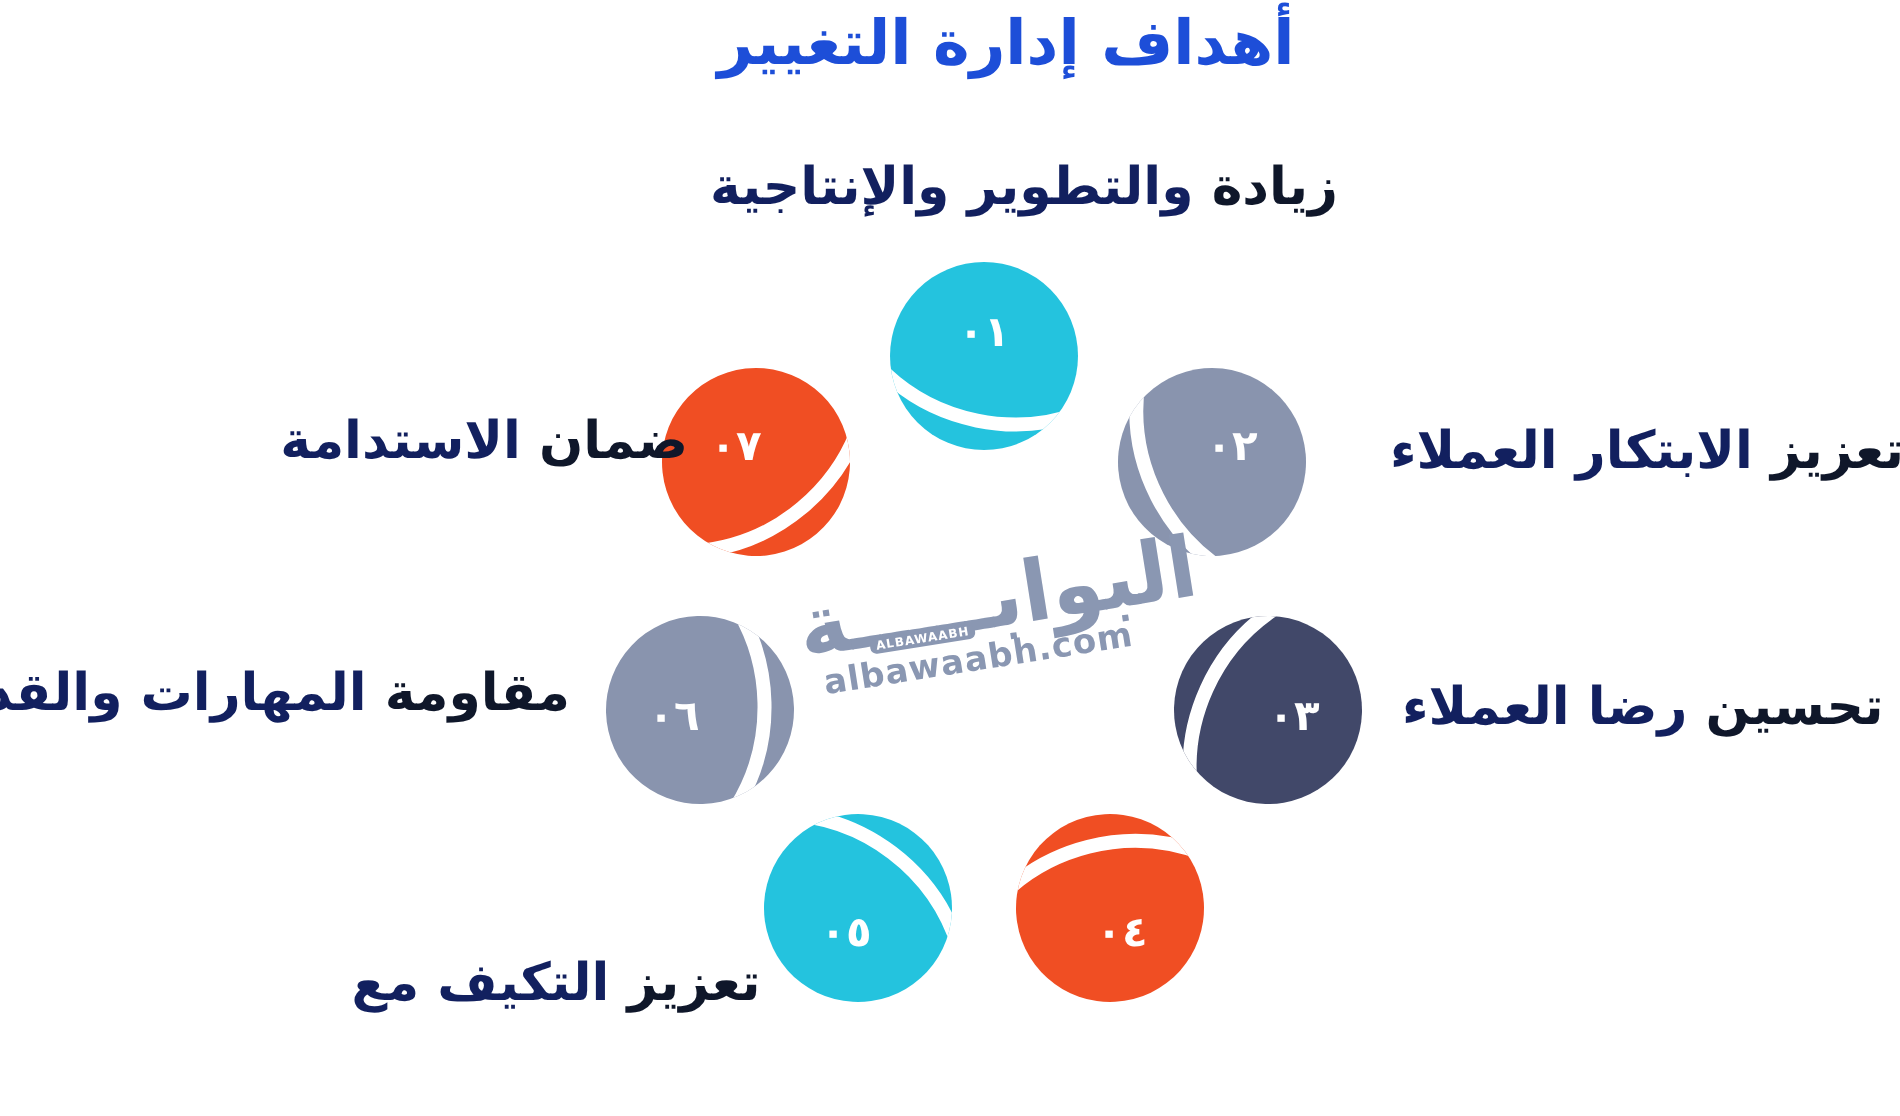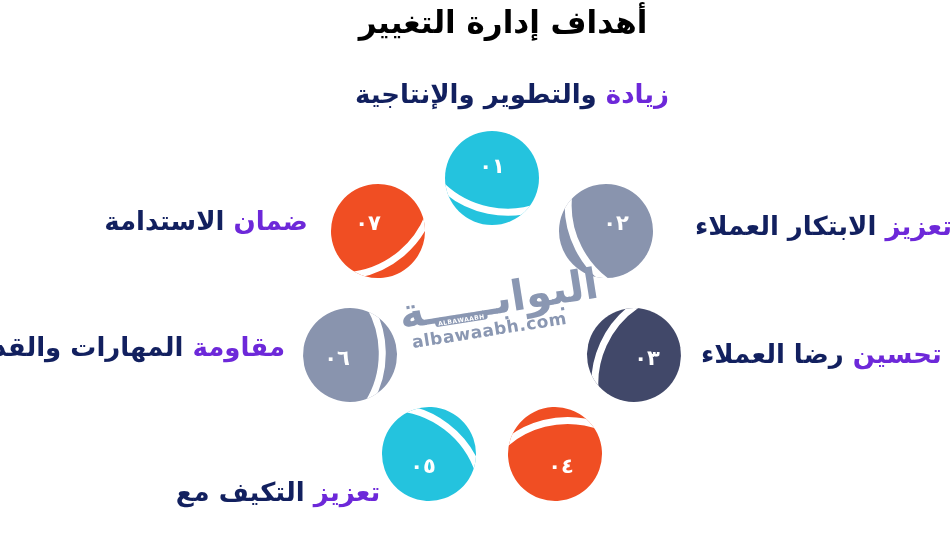--- a/index.html
+++ b/index.html
@@ -3,27 +3,27 @@
 <meta charset="utf-8">
 <style>
   html,body{margin:0;padding:0;}
   body{
     width:950px;height:558px;background:#ffffff;position:relative;overflow:hidden;
     font-family:"DejaVu Sans", sans-serif;
   }
   .stage{position:absolute;inset:0;}
   .page-title{
     position:absolute;left:503px;top:4px;transform:translateX(-50%);
-    font-size:31px;font-weight:bold;color:#000000;white-space:nowrap;margin:0;
+    font-size:31px;font-weight:bold;color:#1d4ed8;white-space:nowrap;margin:0;
   }
   .lbl{
     position:absolute;font-size:26px;font-weight:bold;color:#12205f;
     white-space:nowrap;direction:rtl;line-height:1.15;
   }
-  .lbl .red{color:#6d28d9;}
+  .lbl .red{color:#0f172a;}
   .lbl.center{transform:translate(-50%,-50%);text-align:center;}
   .lbl.anchor-left{transform:translate(0,-50%);}
   .lbl.anchor-right{transform:translate(0,-50%);}
   .lbl.two-line{white-space:normal;width:240px;}
   svg.ring{position:absolute;left:0;top:0;}
   .num{
     font-size:21px;font-weight:bold;fill:#ffffff;
     text-anchor:middle;dominant-baseline:central;
   }
   .cut{fill:none;stroke:#ffffff;stroke-width:7;}
@@ -111,21 +111,21 @@
       <span class="red">تعزيز</span>
       <span>التكيف مع</span>
     </div>
   </div>
 
   <div class="lbl anchor-right" style="right:665px;top:348px;">
     <span class="red">مقاومة</span>
     <span>المهارات والقدرات</span>
   </div>
 
-  <div class="lbl anchor-right" style="right:642px;top:222px;">
+  <div class="lbl anchor-right" style="right:606px;top:222px;">
     <span class="red">ضمان</span>
     <span>الاستدامة</span>
   </div>
 
   <div class="watermark">
     <div class="wm-ar">البوابـــــة</div>
     <div class="wm-micro">ALBAWAABH</div>
     <div class="wm-domain">albawaabh.com</div>
   </div>
 

